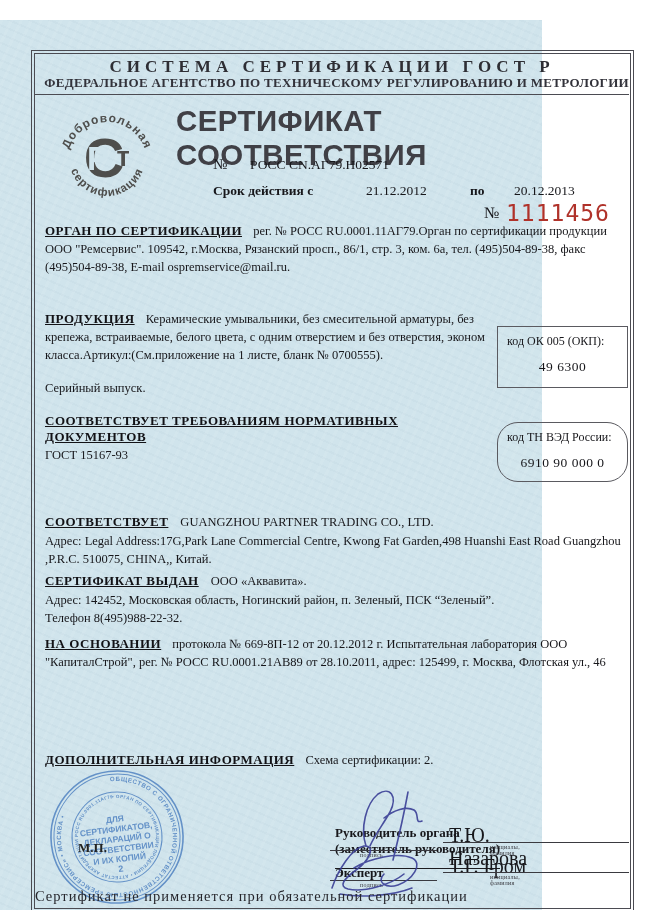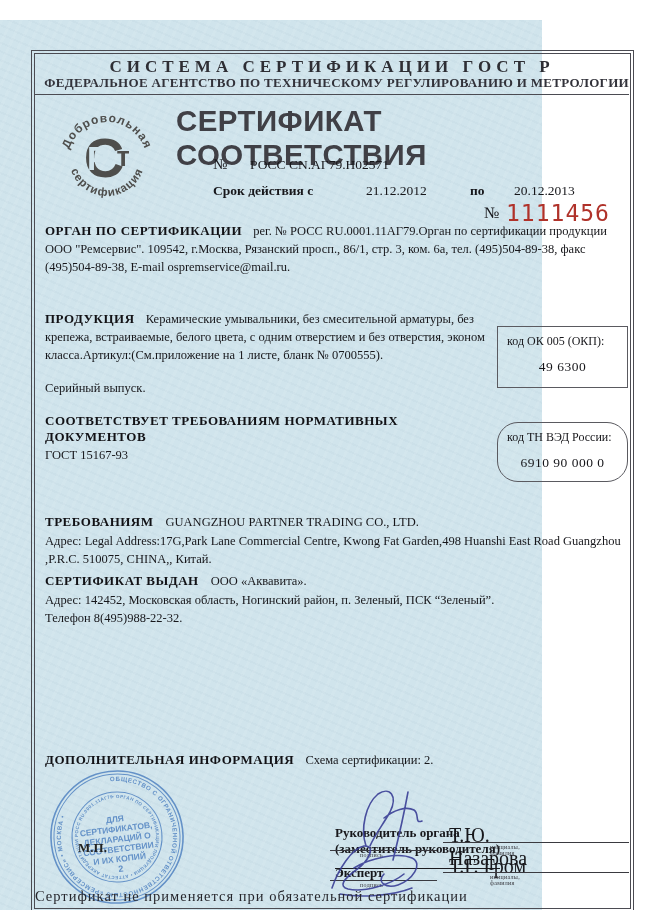--- a/index.html
+++ b/index.html
@@ -15,21 +15,21 @@
   .abs{position:absolute;}
   .frame{position:absolute;left:31px;top:30px;width:601px;height:860px;border:1px solid #4b4b52;}
   .frame::after{content:"";position:absolute;inset:2px;border:1px solid #4b4b52;}
   .hdr-sep{position:absolute;left:35px;top:74px;width:594px;border-top:1px solid #4b4b52;}
   .sys-title{left:35px;top:37px;width:594px;text-align:center;font-weight:bold;font-size:17px;letter-spacing:5px;color:#2e2e34;}
   .agency{left:35px;top:55px;width:594px;text-align:right;font-weight:bold;font-size:13px;letter-spacing:.3px;color:#32323a;}
   .doc-title{left:176px;top:84px;width:460px;font-family:"Liberation Sans",sans-serif;font-weight:700;font-size:30px;letter-spacing:.5px;color:#404046;transform:scaleX(.98);transform-origin:left;}
   .numrow{font-size:13.5px;color:#17171b;}
   .bold{font-weight:bold;}
   .rednum{font-family:"DejaVu Sans Mono",monospace;font-size:23px;color:#b0322a;letter-spacing:1px;}
-  .sect-label{font-weight:bold;font-size:13px;letter-spacing:.5px;margin-right:8px;color:#121216;}
+  .sect-label{font-weight:bold;font-size:13px;letter-spacing:.5px;margin-right:8px;color:#121216;text-decoration:underline;}
   .body-text{font-size:12.5px;line-height:1.42;}
   .code-box{position:absolute;border:1px solid #5a5a60;background:rgba(255,255,255,.04);}
   .code-box .cb-label{font-size:12px;padding:7px 0 0 9px;}
   .code-box .cb-value{font-size:13.5px;text-align:center;margin-top:10px;letter-spacing:.5px;}
   .sig-line{position:absolute;border-top:1px solid #3a3a40;}
   .tiny{position:absolute;font-size:6px;color:#3a3a40;letter-spacing:.3px;}
   .role{font-weight:bold;font-size:13px;line-height:13px;}
   .underl{border-bottom:1px solid #1c1c20;padding-bottom:13px;}
   .name{font-size:20px;}
   .disclaimer{left:35px;top:868px;width:594px;font-size:14.5px;letter-spacing:1px;color:#26262c;}
@@ -97,35 +97,39 @@
     <div class="body-text" style="margin-top:2px;">ГОСТ 15167-93</div>
   </div>
 
   <div class="code-box" style="left:497px;top:402px;width:129px;height:58px;border-radius:21px;">
     <div class="cb-label">код ТН ВЭД России:</div>
     <div class="cb-value">6910 90 000 0</div>
   </div>
 
   <div class="abs" style="left:45px;top:492px;width:586px;">
     <div>
-      <span class="sect-label">ТРЕБОВАНИЯМ</span>
+      <span class="sect-label">СООТВЕТСТВУЕТ</span>
       <span class="body-text">GUANGZHOU PARTNER TRADING CO., LTD.</span>
     </div>
     <div class="body-text" style="margin-top:1px;">Адрес: Legal Address:17G,Park Lane Commercial Centre, Kwong Fat Garden,498 Huanshi East Road Guangzhou ,P.R.C. 510075, CHINA,, Китай.</div>
   </div>
 
   <div class="abs" style="left:45px;top:551px;width:586px;">
     <div>
       <span class="sect-label">СЕРТИФИКАТ ВЫДАН</span>
       <span class="body-text">ООО «Аквавита».</span>
     </div>
     <div class="body-text" style="margin-top:1px;">Адрес: 142452, Московская область, Ногинский район, п. Зеленый, ПСК “Зеленый”.</div>
     <div class="body-text">Телефон 8(495)988-22-32.</div>
   </div>
 
+  <p class="abs body-text" style="left:45px;top:615px;width:586px;margin:0;">
+    <span class="sect-label">НА ОСНОВАНИИ</span>
+    <span>протокола № 669-8П-12 от 20.12.2012 г. Испытательная лаборатория ООО "КапиталСтрой", рег. № РОСС RU.0001.21АВ89 от 28.10.2011, адрес: 125499, г. Москва, Флотская ул., 46</span>
+  </p>
 
   <p class="abs body-text" style="left:45px;top:731px;width:586px;margin:0;">
     <span class="sect-label">ДОПОЛНИТЕЛЬНАЯ ИНФОРМАЦИЯ</span>
     <span>Схема сертификации: 2.</span>
   </p>
 
   <svg class="abs" style="left:46px;top:746px;transform:rotate(-7deg);opacity:.82;" width="142" height="142" viewBox="0 0 142 142">
     <defs>
       <path id="stampOuter" d="M 71,15 A 56,56 0 1 1 70.9,15"></path>
       <path id="stampInner" d="M 71,32 A 39,39 0 1 1 70.9,32"></path>

